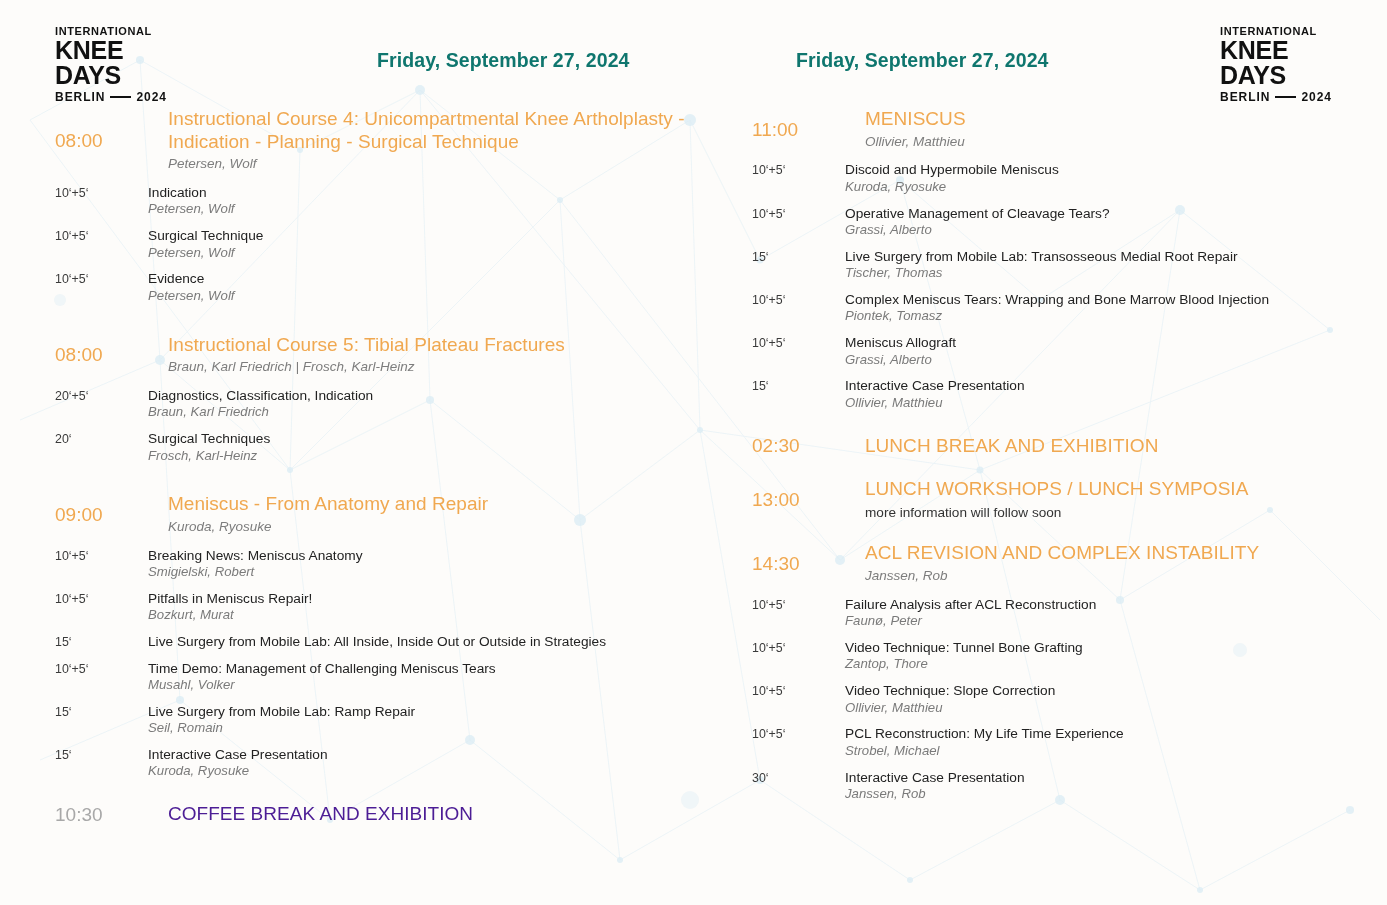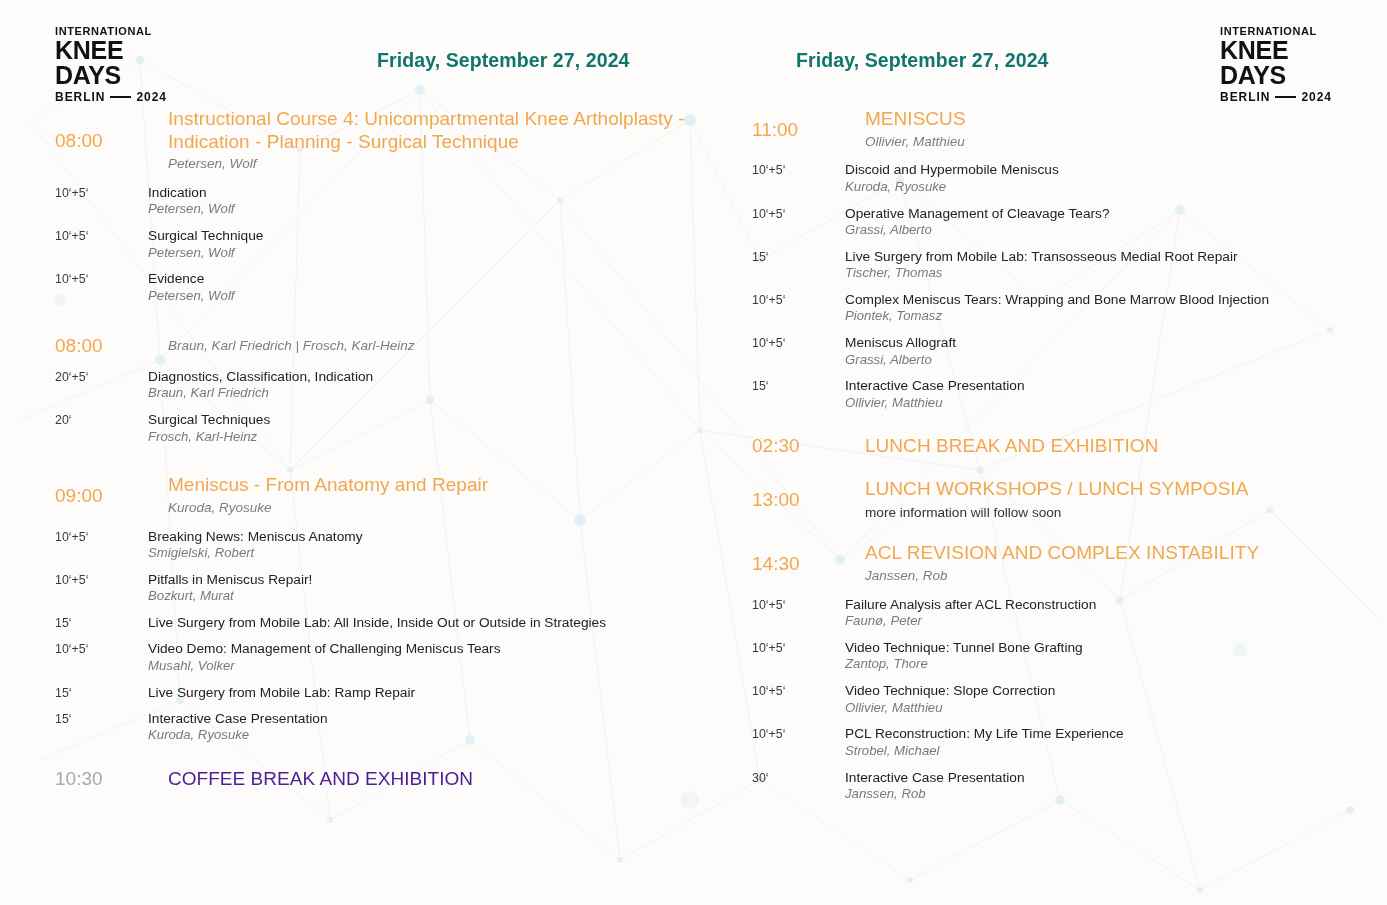--- a/index.html
+++ b/index.html
@@ -267,20 +267,21 @@
         </div>
       </div>
     </div>
 
     <div class="gap-lg"></div>
 
     <div class="session">
       <div class="session-head">
         <div class="session-time">08:00</div>
         <div class="session-body">
+          <div class="session-title">Instructional Course 5: Tibial Plateau Fractures</div>
           <div class="session-chair">Braun, Karl Friedrich | Frosch, Karl-Heinz</div>
         </div>
       </div>
       <div class="talks">
         <div class="talk">
           <div class="talk-dur">20‘+5‘</div>
           <div class="talk-body">
             <div class="talk-title">Diagnostics, Classification, Indication</div>
             <div class="talk-speaker">Braun, Karl Friedrich</div>
           </div>
@@ -322,28 +323,29 @@
         </div>
         <div class="talk">
           <div class="talk-dur">15‘</div>
           <div class="talk-body">
             <div class="talk-title">Live Surgery from Mobile Lab: All Inside, Inside Out or Outside in Strategies</div>
           </div>
         </div>
         <div class="talk">
           <div class="talk-dur">10‘+5‘</div>
           <div class="talk-body">
-            <div class="talk-title">Video Demo: Management of Challenging Meniscus Tears</div>
+            <div class="talk-title">Time Demo: Management of Challenging Meniscus Tears</div>
             <div class="talk-speaker">Musahl, Volker</div>
           </div>
         </div>
         <div class="talk">
           <div class="talk-dur">15‘</div>
           <div class="talk-body">
             <div class="talk-title">Live Surgery from Mobile Lab: Ramp Repair</div>
+            <div class="talk-speaker">Seil, Romain</div>
           </div>
         </div>
         <div class="talk">
           <div class="talk-dur">15‘</div>
           <div class="talk-body">
             <div class="talk-title">Interactive Case Presentation</div>
             <div class="talk-speaker">Kuroda, Ryosuke</div>
           </div>
         </div>
       </div>

